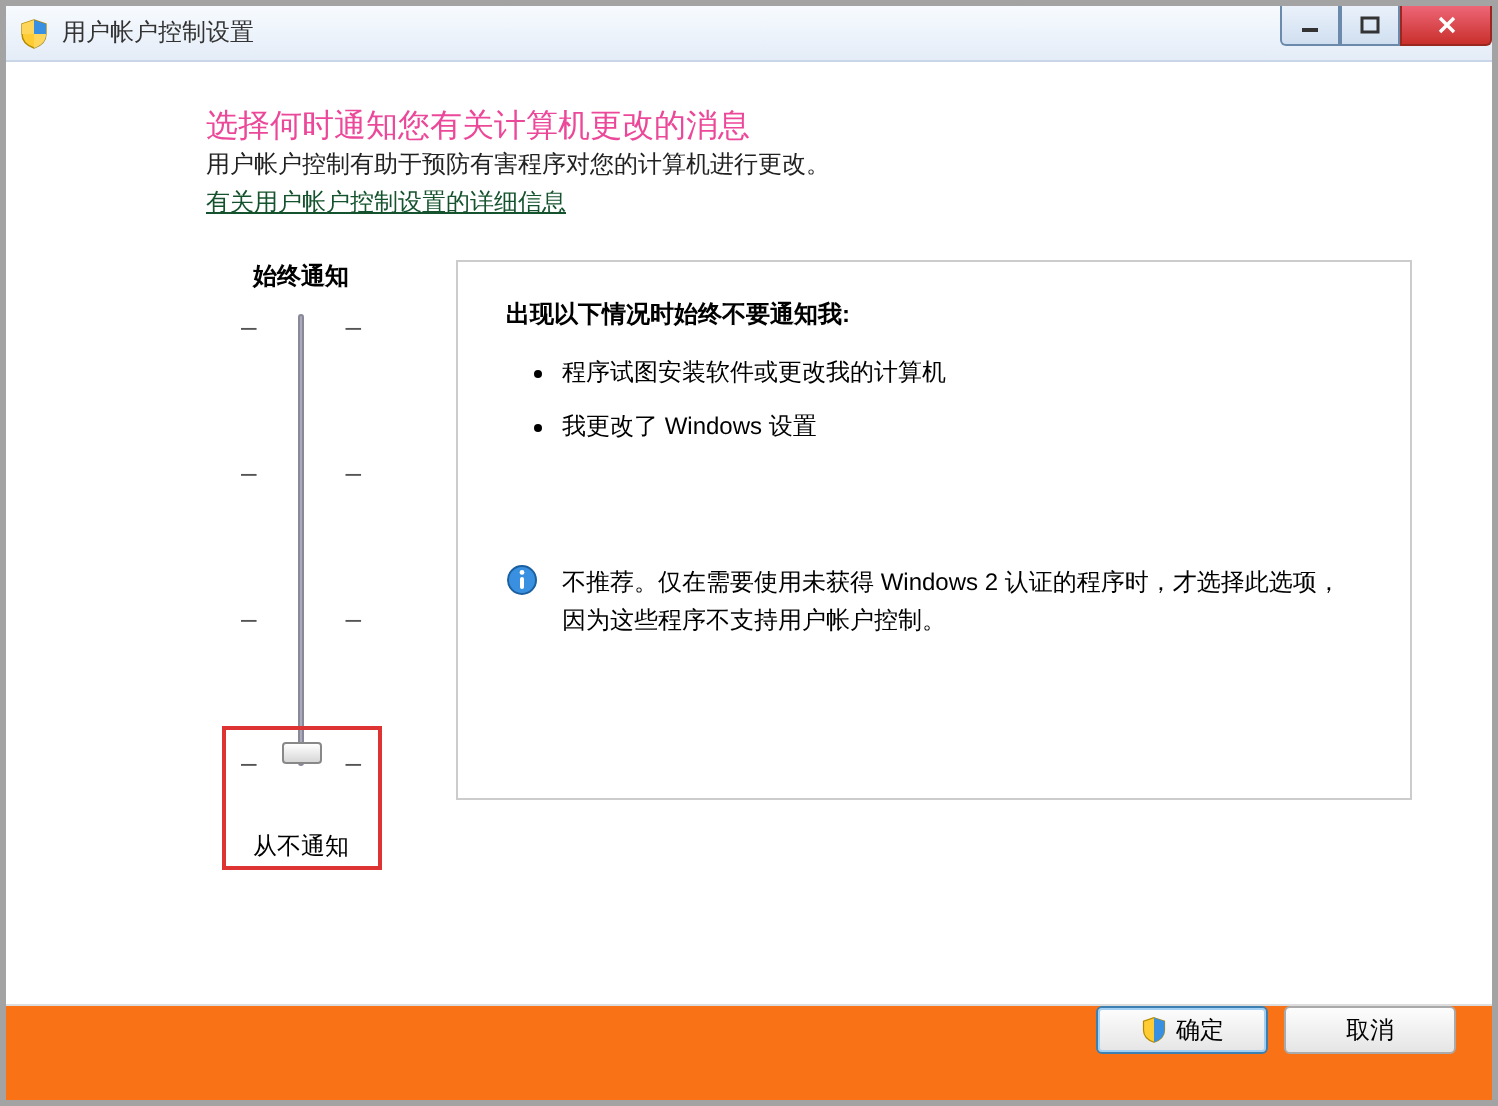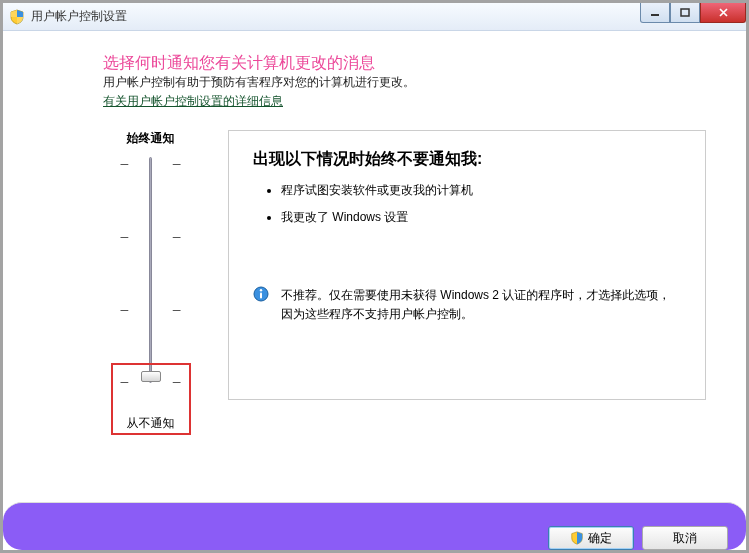--- a/index.html
+++ b/index.html
@@ -26,27 +26,27 @@
   .tick-row span { color:#555; font-size:14px; line-height:8px; }
   .tick-row.t1 { top: 2px; }
   .tick-row.t2 { top: 75px; }
   .tick-row.t3 { top: 148px; }
   .tick-row.t4 { top: 220px; }
   .thumb { position:absolute; left:50%; top: 216px; transform:translate(-50%,-2px); width:20px; height:11px; background:linear-gradient(to bottom,#fefefe,#d7d7d7); border:1px solid #888; border-radius:2px; }
   .redbox { position:absolute; left:50%; transform:translateX(-50%); top:206px; width:80px; height:72px; border:2px solid #d33; pointer-events:none; }
   .slider-bot-label { font-size: 12px; margin-top: 18px; }
   .info-col { flex: 1; margin-left: 30px; }
   .infobox { border: 1px solid #ccc; padding: 18px 24px 20px 24px; min-height: 270px; }
-  .infobox .ih { font-size: 16px; font-weight: bold; margin-bottom: 12px; }
+  .infobox .ih { font-size: 12px; font-weight: bold; margin-bottom: 12px; }
   .infobox ul { list-style: disc; margin-left: 28px; }
   .infobox li { font-size: 12px; margin-bottom: 10px; }
   .recom { display: flex; margin-top: 60px; }
   .recom .icn { width: 18px; margin-right: 10px; flex-shrink:0; }
   .recom .txt { font-size: 12px; line-height: 1.6; }
-  .footer { position:absolute; left:0; right:0; bottom:0; height:48px; border-top:1px solid #ddd; background:#8b5cf6; display:flex; align-items:flex-end; justify-content:flex-end; padding-right:18px; gap:8px;border-radius:19px; }
+  .footer { position:absolute; left:0; right:0; bottom:0; height:48px; border-top:1px solid #ddd; background:#f97316; display:flex; align-items:flex-start; justify-content:flex-end; padding-right:18px; gap:8px; }
   .btn { min-width:86px; height:24px; border:1px solid #aaa; background:linear-gradient(to bottom,#fdfdfd,#e5e5e5); border-radius:3px; font-size:12px; display:flex; align-items:center; justify-content:center; gap:4px; cursor:default; padding:0 10px; }
   .btn.default { border-color:#3c7fb1; box-shadow:0 0 0 1px #a3d1f5 inset; }
   .shield-svg { width:14px; height:14px; }
 </style>
 </head>
 <body>
 
 <div class="window">
 
   <div class="titlebar">

